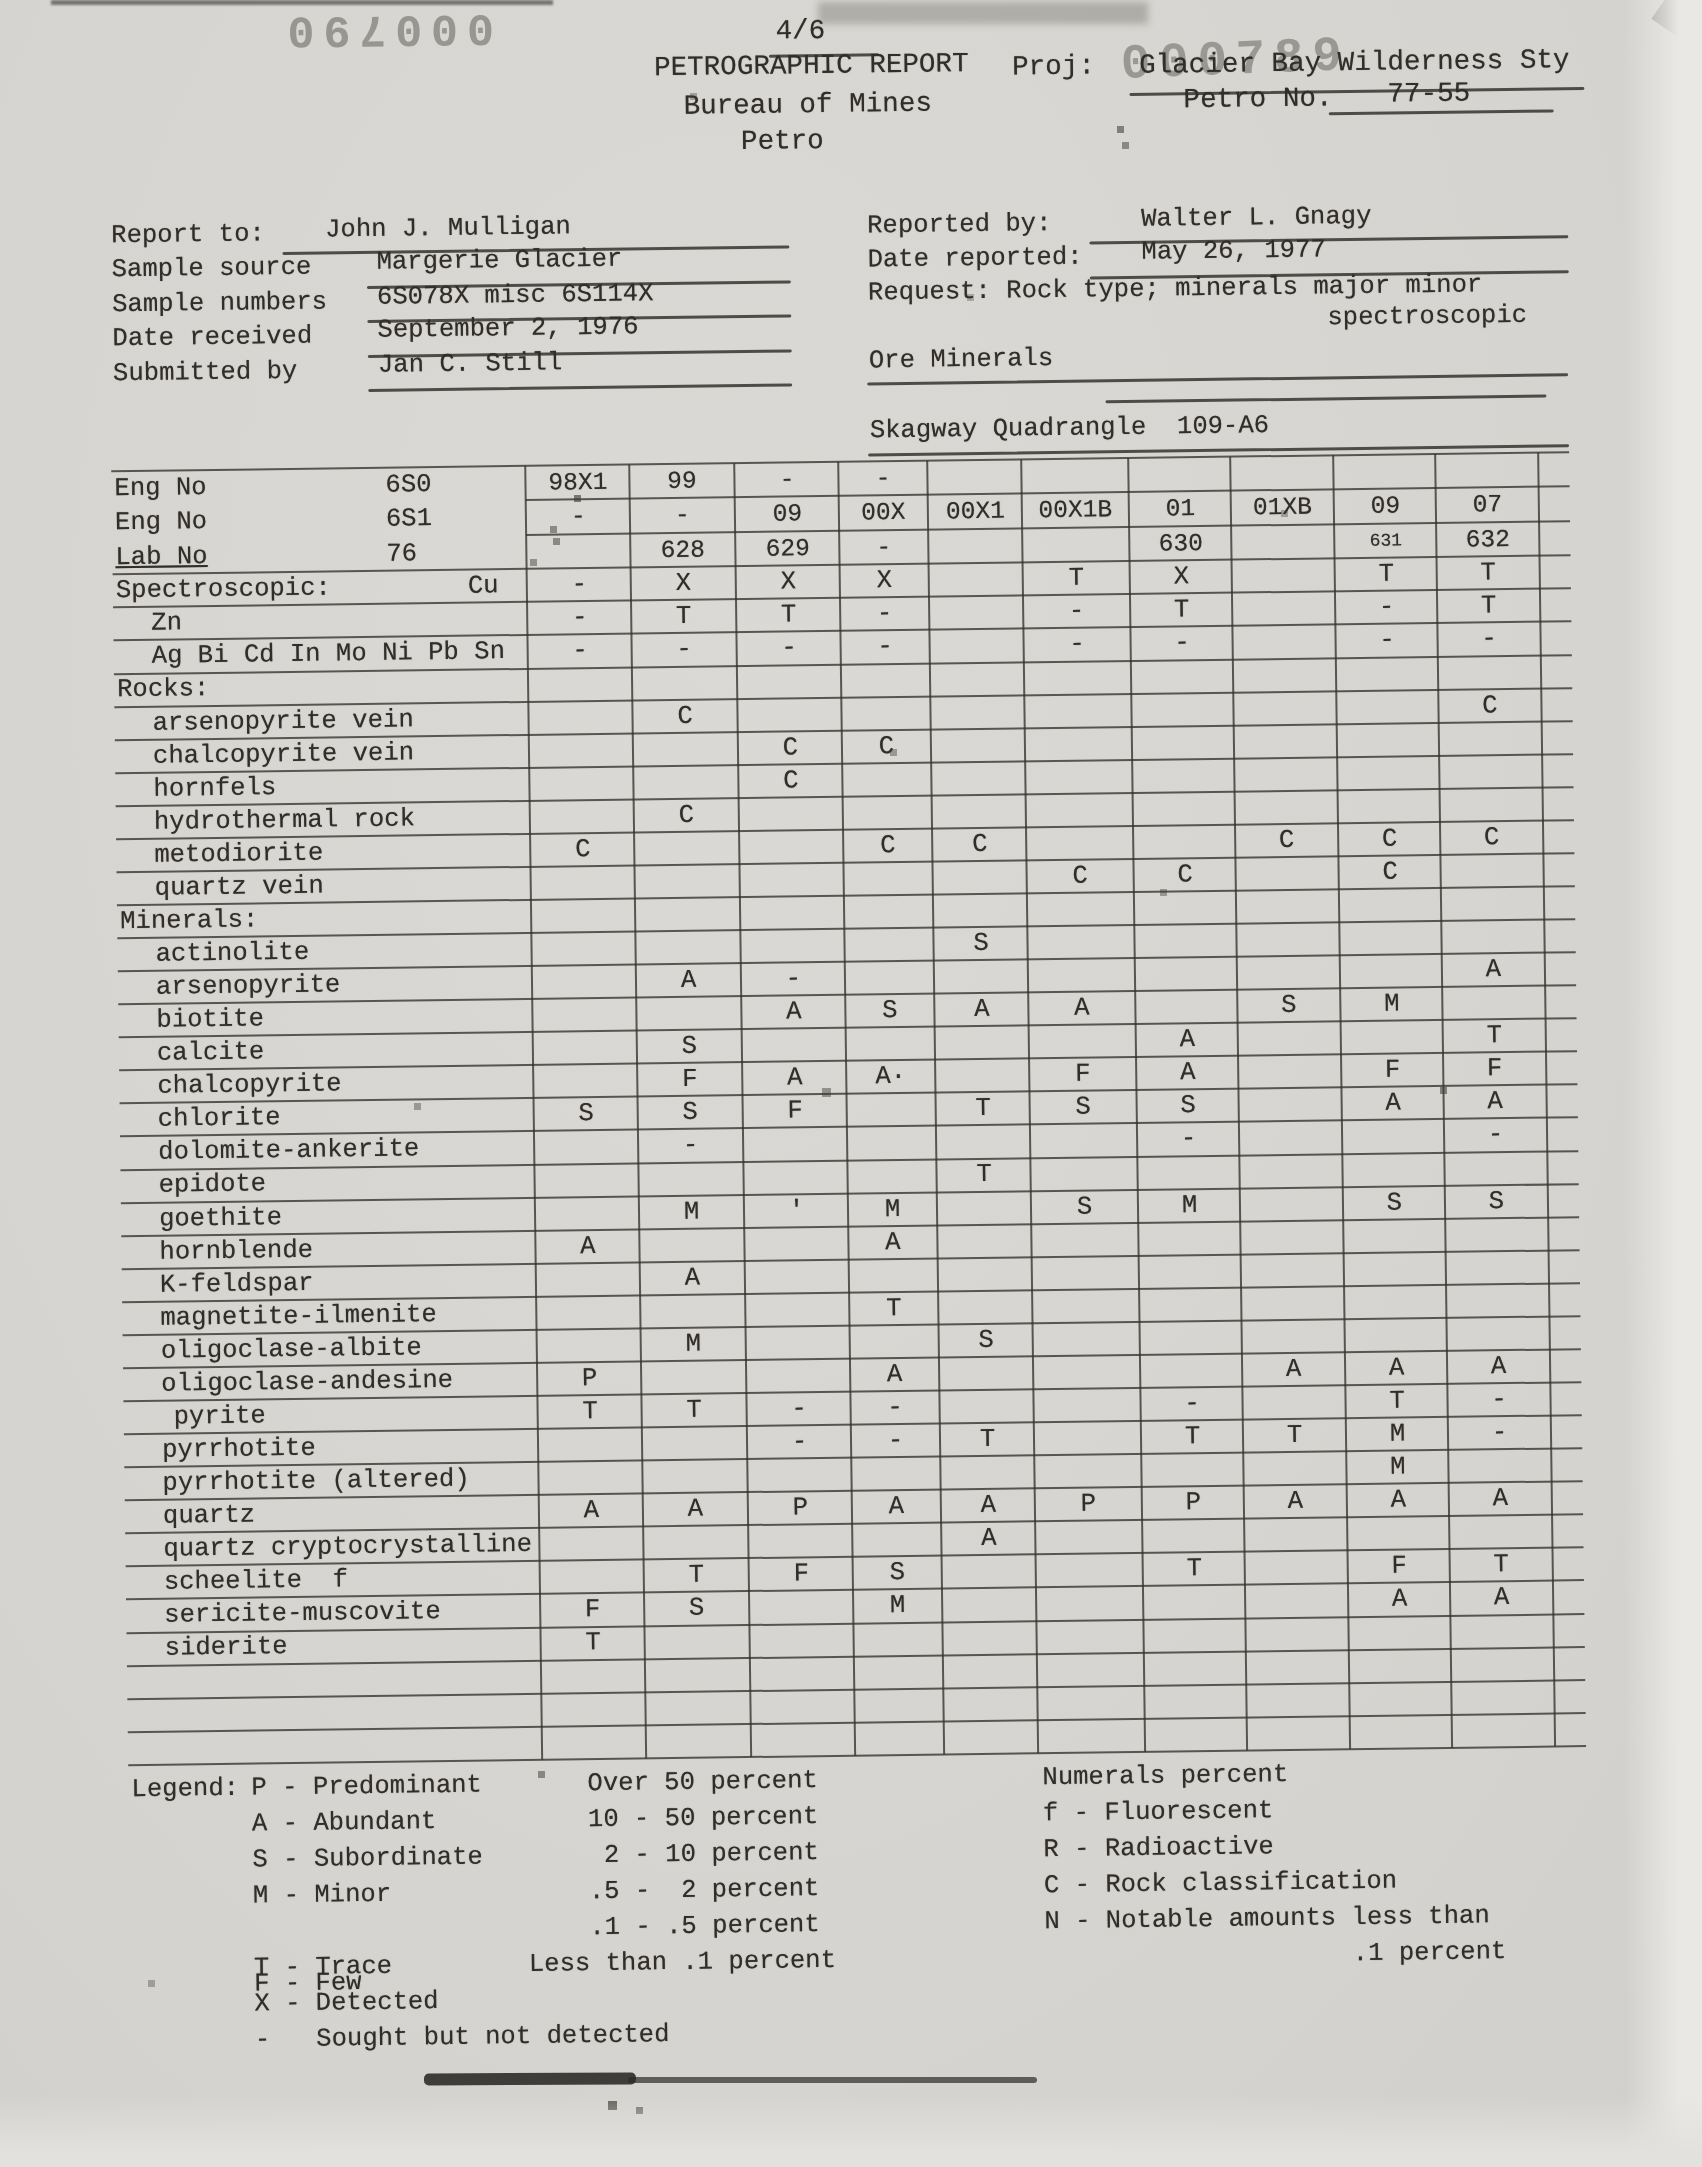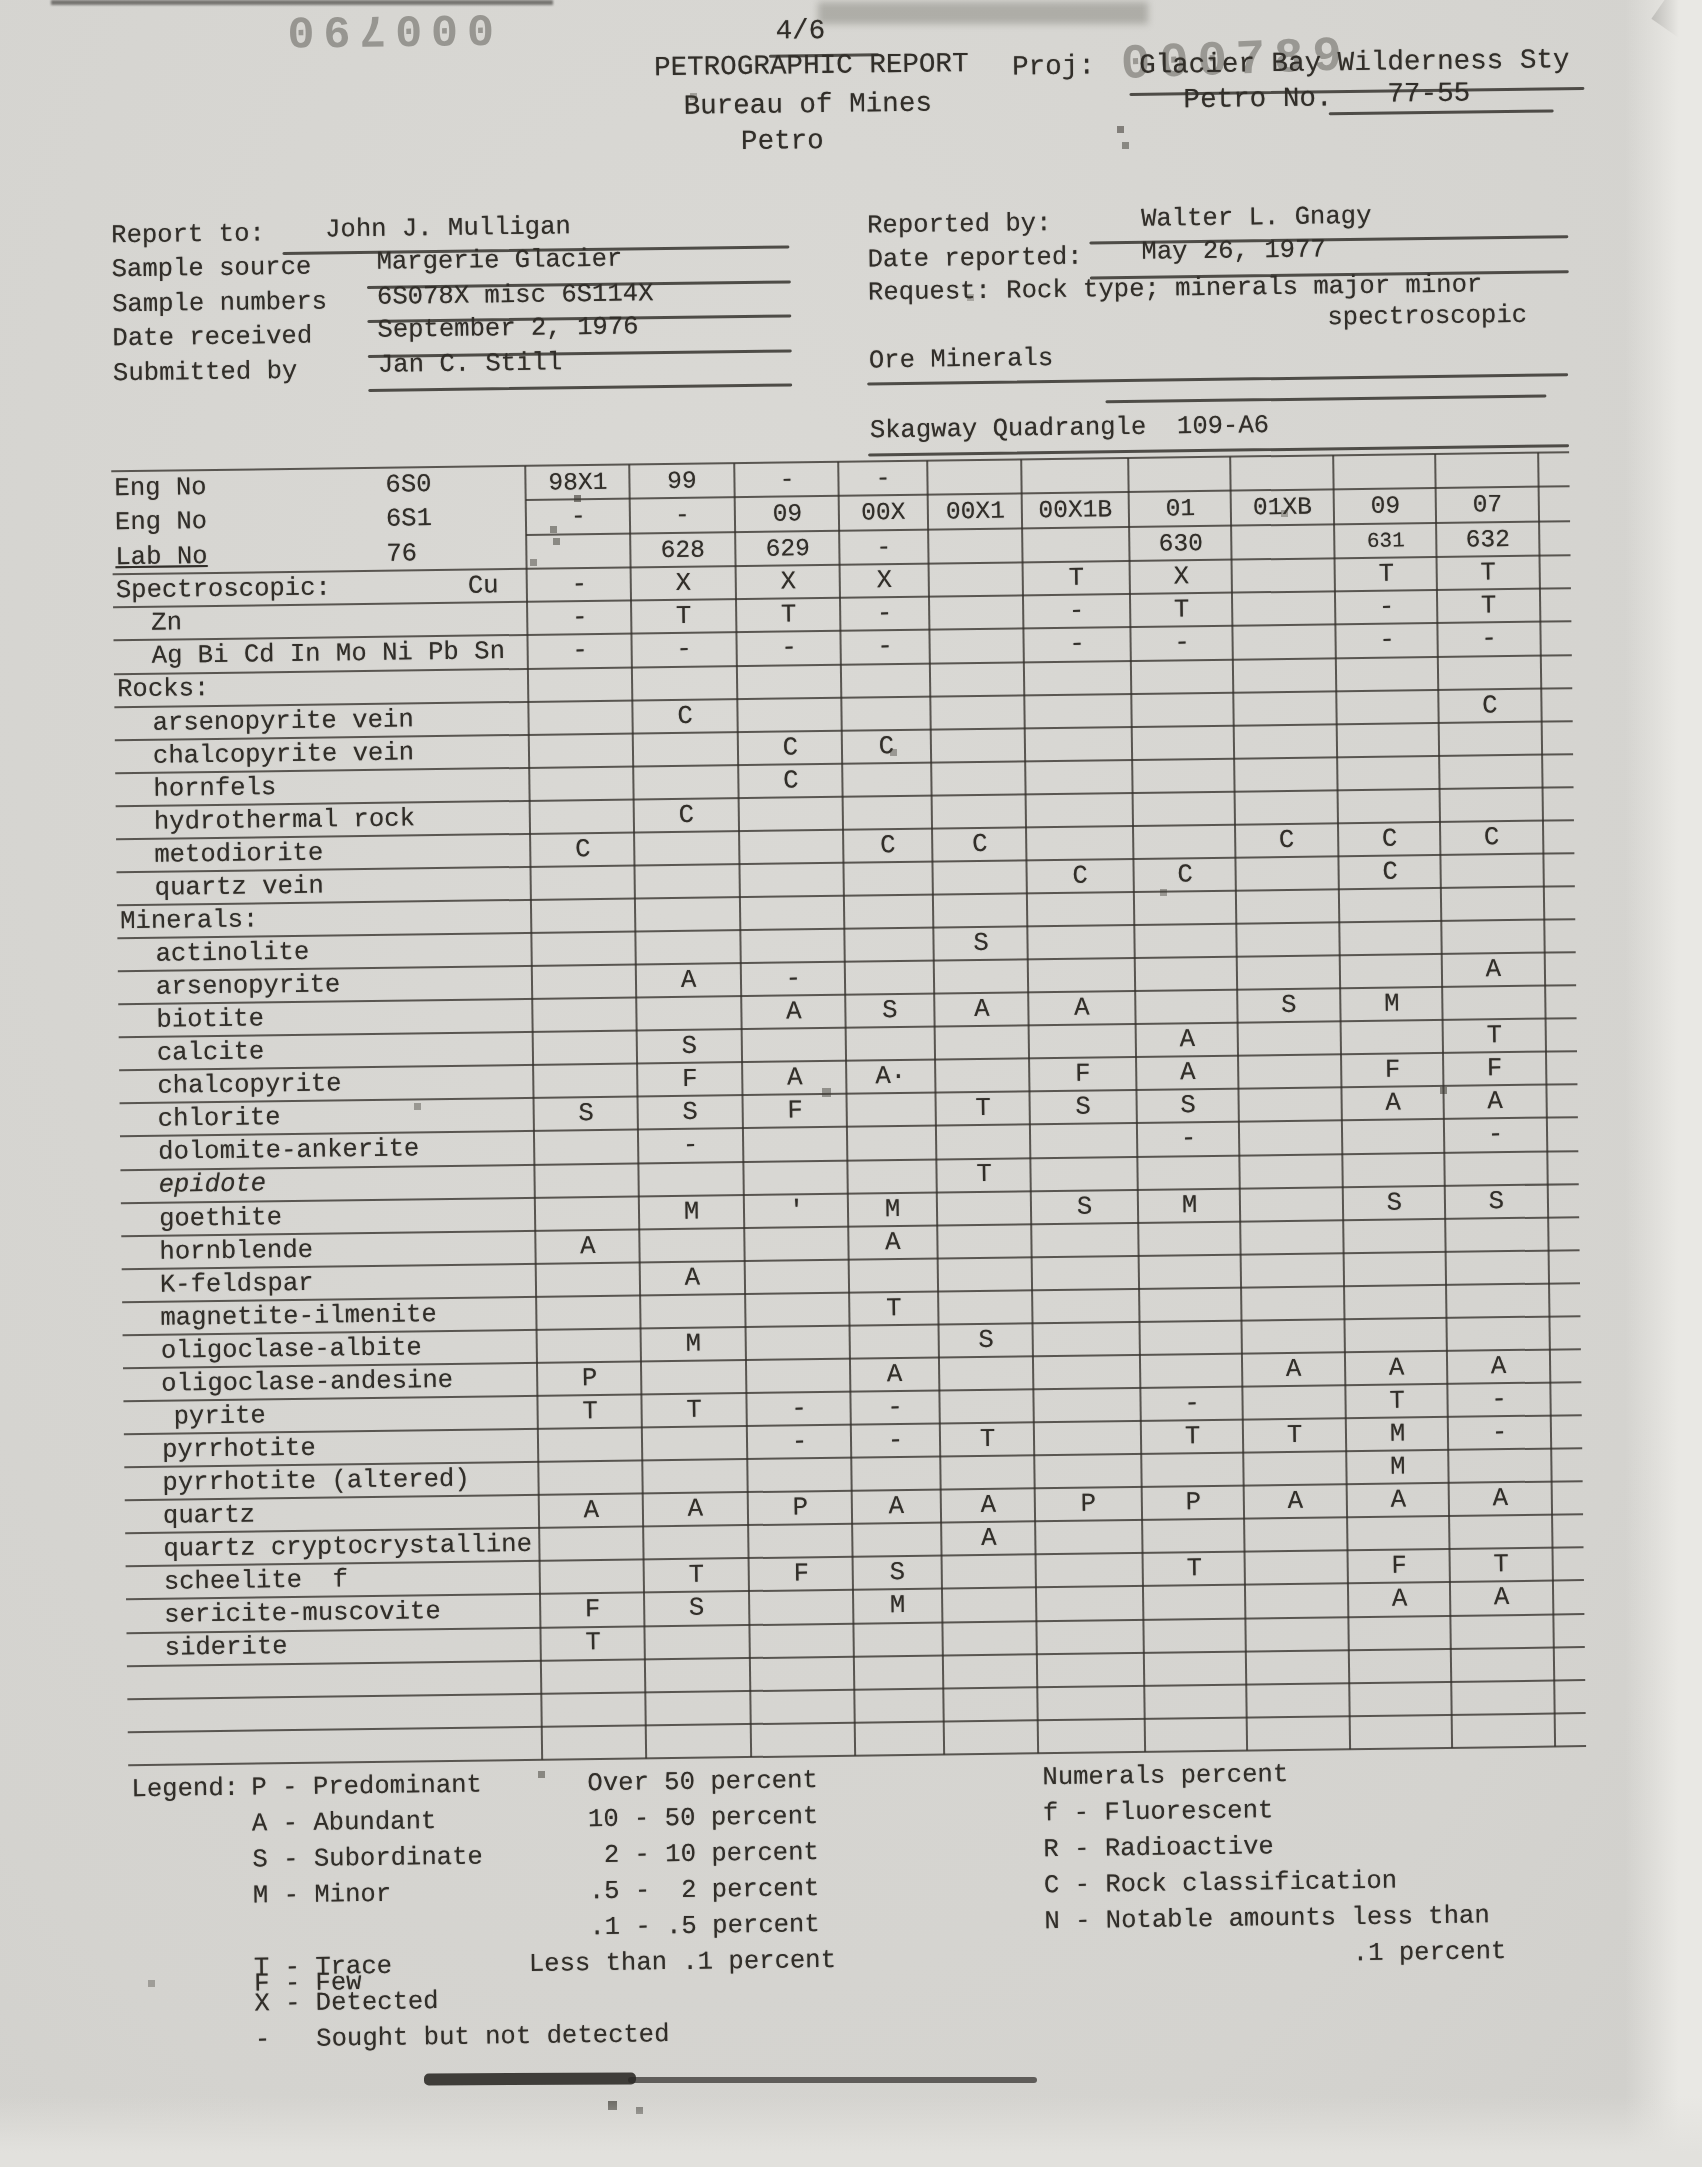--- a/index.html
+++ b/index.html
@@ -155,21 +155,21 @@
         <div class="t" style="position: absolute; left: 1139px; top: 509px; width: 95px; text-align: center; font-size: 24.6px;">01</div>
         <div class="t" style="position: absolute; left: 1241px; top: 509px; width: 95px; text-align: center; font-size: 24.6px;">01XB</div>
         <div class="t" style="position: absolute; left: 1344px; top: 509px; width: 95px; text-align: center; font-size: 24.6px;">09</div>
         <div class="t" style="position: absolute; left: 1446px; top: 509px; width: 95px; text-align: center; font-size: 24.6px;">07</div>
         <div class="t" style="position: absolute; left: 121px; top: 544px; text-decoration: underline;">Lab No</div>
         <div class="t" style="position: absolute; left: 392px; top: 544px;">76</div>
         <div class="t" style="position: absolute; left: 641px; top: 544px; width: 95px; text-align: center; font-size: 24.6px;">628</div>
         <div class="t" style="position: absolute; left: 746px; top: 544px; width: 95px; text-align: center; font-size: 24.6px;">629</div>
         <div class="t" style="position: absolute; left: 842px; top: 544px; width: 95px; text-align: center; font-size: 24.6px;">-</div>
         <div class="t" style="position: absolute; left: 1139px; top: 544px; width: 95px; text-align: center; font-size: 24.6px;">630</div>
-        <div class="t" style="position: absolute; left: 1344px; top: 544px; width: 95px; text-align: center; font-size: 21px;">631</div>
+        <div class="t" style="position: absolute; left: 1344px; top: 544px; width: 95px; text-align: center; font-size: 18px;">631</div>
         <div class="t" style="position: absolute; left: 1446px; top: 544px; width: 95px; text-align: center; font-size: 24.6px;">632</div>
         <div class="t" style="position: absolute; left: 121px; top: 577px;">Spectroscopic:</div>
         <div class="t" style="position: absolute; left: 473px; top: 577px;">Cu</div>
         <div class="t" style="position: absolute; left: 540px; top: 577px; width: 89px; text-align: center;">-</div>
         <div class="t" style="position: absolute; left: 644px; top: 577px; width: 89px; text-align: center;">X</div>
         <div class="t" style="position: absolute; left: 749px; top: 577px; width: 89px; text-align: center;">X</div>
         <div class="t" style="position: absolute; left: 845px; top: 577px; width: 89px; text-align: center;">X</div>
         <div class="t" style="position: absolute; left: 1037px; top: 577px; width: 89px; text-align: center;">T</div>
         <div class="t" style="position: absolute; left: 1142px; top: 577px; width: 89px; text-align: center;">X</div>
         <div class="t" style="position: absolute; left: 1347px; top: 577px; width: 89px; text-align: center;">T</div>
@@ -246,21 +246,21 @@
         <div class="t" style="position: absolute; left: 749px; top: 1106px; width: 89px; text-align: center;">F</div>
         <div class="t" style="position: absolute; left: 937px; top: 1106px; width: 89px; text-align: center;">T</div>
         <div class="t" style="position: absolute; left: 1037px; top: 1106px; width: 89px; text-align: center;">S</div>
         <div class="t" style="position: absolute; left: 1142px; top: 1106px; width: 89px; text-align: center;">S</div>
         <div class="t" style="position: absolute; left: 1347px; top: 1106px; width: 89px; text-align: center;">A</div>
         <div class="t" style="position: absolute; left: 1449px; top: 1106px; width: 89px; text-align: center;">A</div>
         <div class="t" style="position: absolute; left: 156px; top: 1139px;">dolomite-ankerite</div>
         <div class="t" style="position: absolute; left: 644px; top: 1139px; width: 89px; text-align: center;">-</div>
         <div class="t" style="position: absolute; left: 1142px; top: 1139px; width: 89px; text-align: center;">-</div>
         <div class="t" style="position: absolute; left: 1449px; top: 1139px; width: 89px; text-align: center;">-</div>
-        <div class="t" style="position: absolute; left: 156px; top: 1172px; font-style: italic;">epidote</div>
+        <div class="t" style="position: absolute; left: 156px; top: 1172px;">epidote</div>
         <div class="t" style="position: absolute; left: 937px; top: 1172px; width: 89px; text-align: center;">T</div>
         <div class="t" style="position: absolute; left: 156px; top: 1206px;">goethite</div>
         <div class="t" style="position: absolute; left: 644px; top: 1206px; width: 89px; text-align: center;">M</div>
         <div class="t" style="position: absolute; left: 749px; top: 1206px; width: 89px; text-align: center;">'</div>
         <div class="t" style="position: absolute; left: 845px; top: 1206px; width: 89px; text-align: center;">M</div>
         <div class="t" style="position: absolute; left: 1037px; top: 1206px; width: 89px; text-align: center;">S</div>
         <div class="t" style="position: absolute; left: 1142px; top: 1206px; width: 89px; text-align: center;">M</div>
         <div class="t" style="position: absolute; left: 1347px; top: 1206px; width: 89px; text-align: center;">S</div>
         <div class="t" style="position: absolute; left: 1449px; top: 1206px; width: 89px; text-align: center;">S</div>
         <div class="t" style="position: absolute; left: 156px; top: 1239px;">hornblende</div>

